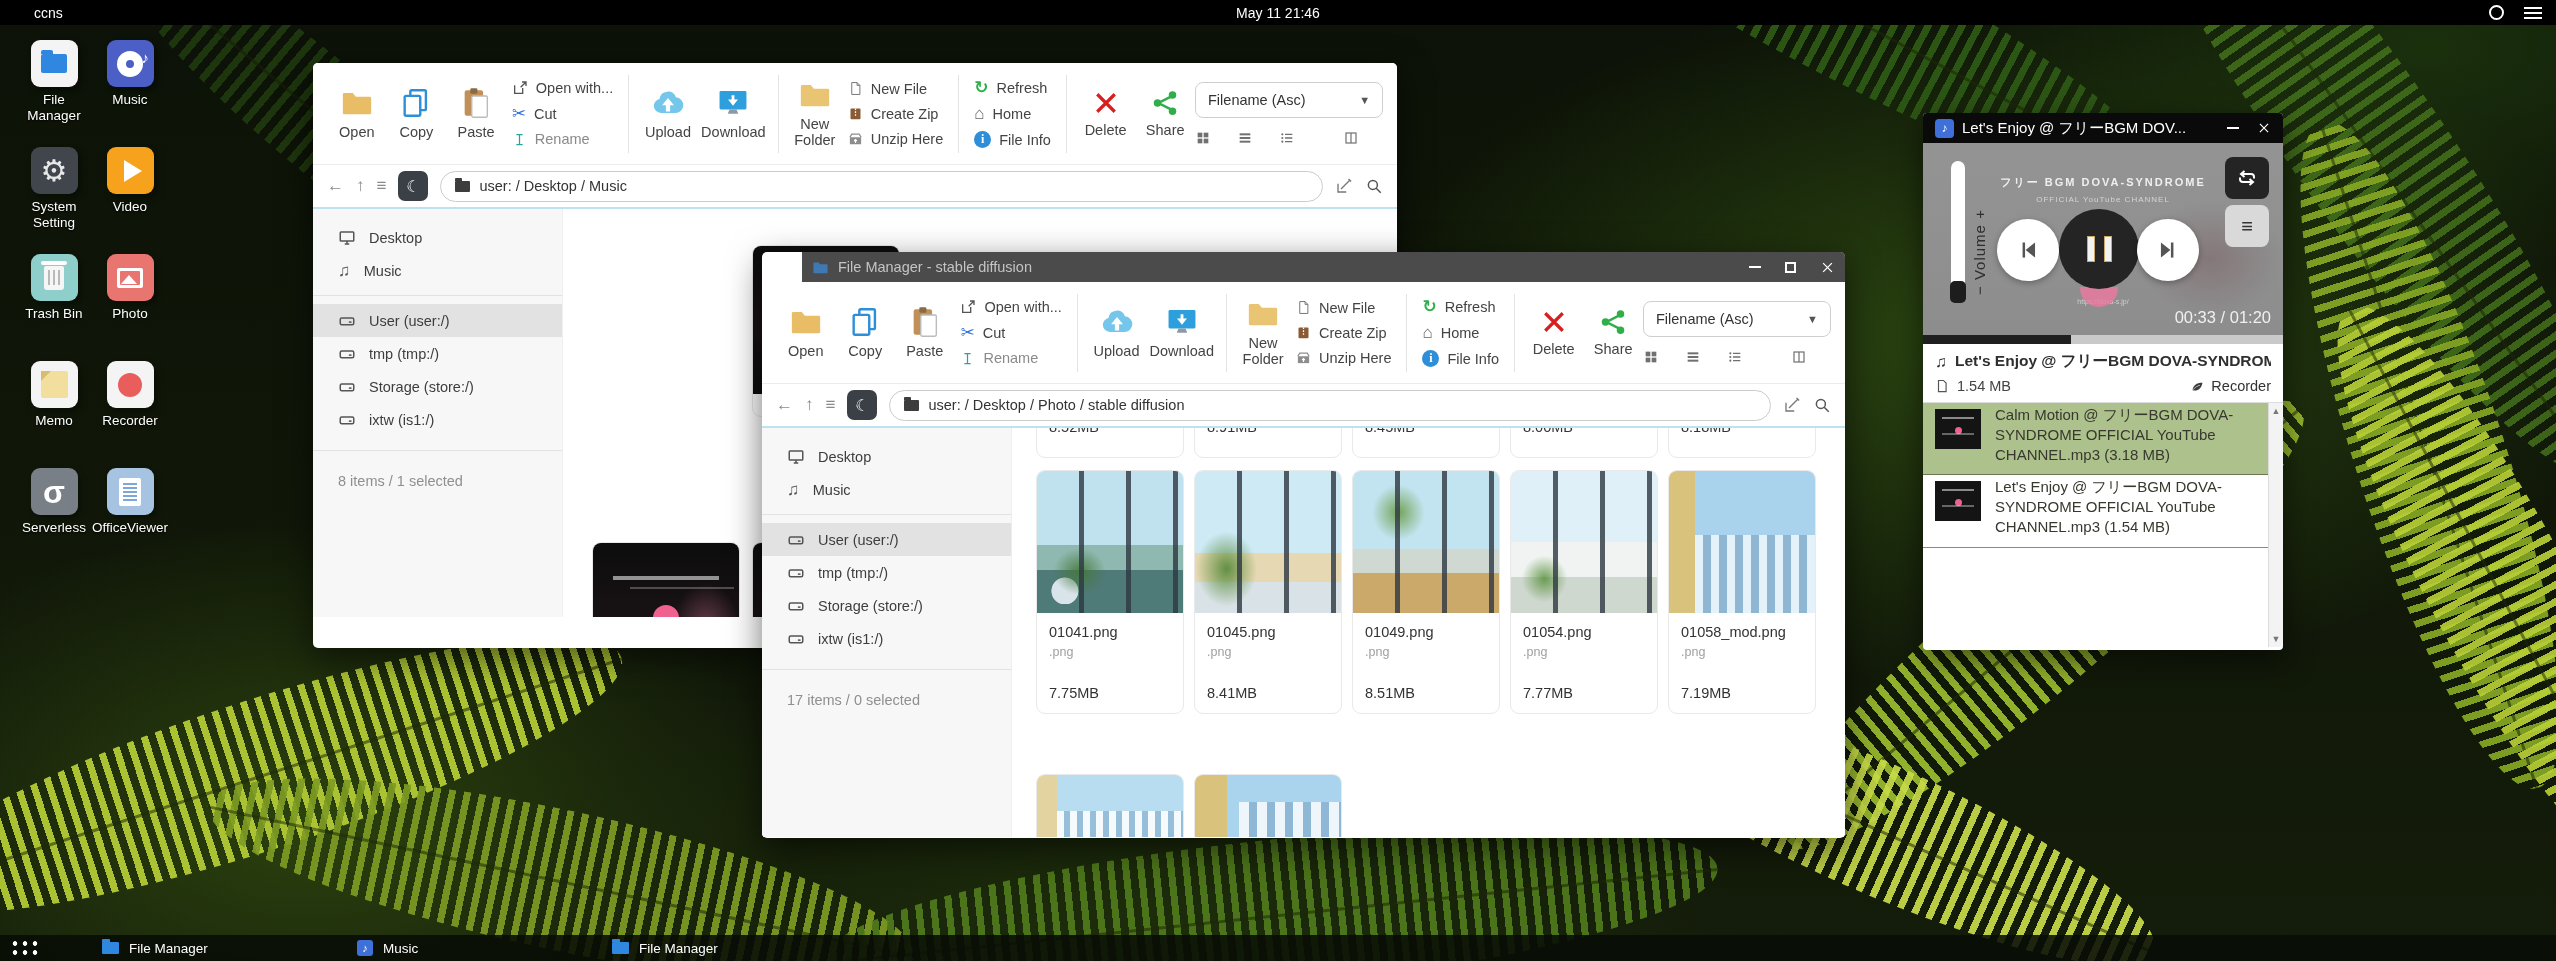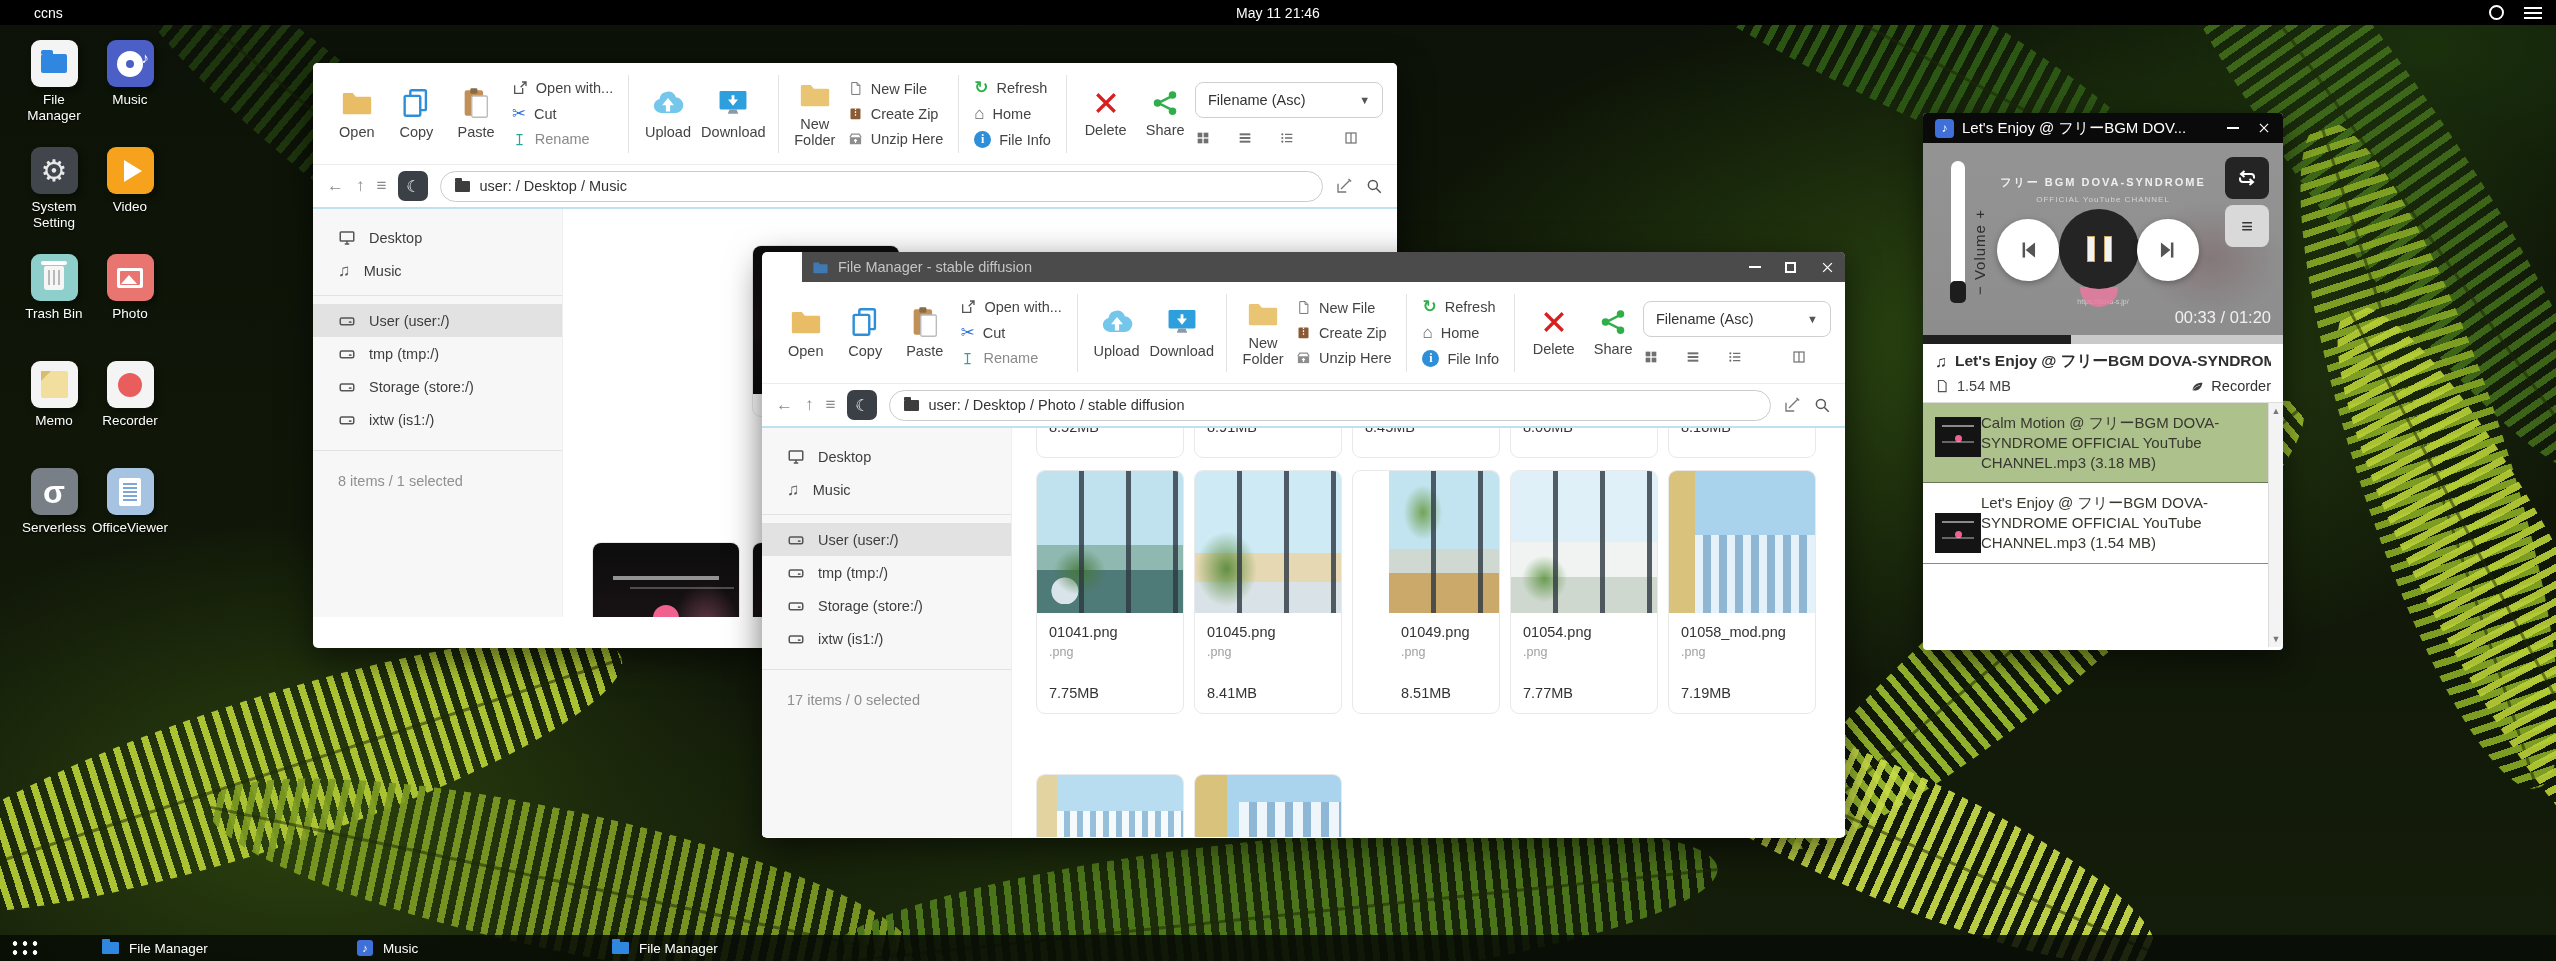--- a/index.html
+++ b/index.html
@@ -147,28 +147,28 @@
   .sq-dark { background:#242424; color:#fff; }
   .sq-light { background:#d9d9d9; color:#333; font-size:20px; font-weight:bold; }
   .ptime { position:absolute; right:12px; bottom:8px; color:#f0f0f0; font-size:16.5px; }
   .pbar { height:9px; background:#c9c9c9; position:relative; }
   .pbar .fill { position:absolute; left:0; top:0; bottom:0; background:#1f1f1f; }
   .pinfo { background:#fff; padding:7px 12px 8px; }
   .pinfo .t1 { font-size:15.5px; color:#2f2f2f; font-weight:bold; display:flex; gap:8px; align-items:center; white-space:nowrap; overflow:hidden; }
   .pinfo .t2 { margin-top:6px; font-size:14.5px; color:#444; display:flex; align-items:center; gap:8px; }
   .pinfo .eng { margin-left:auto; display:flex; align-items:center; gap:6px; color:#333; }
   .plist { position:relative; height:245px; border-top:1px solid #ddd; }
-  .pitem { display:flex; padding:10px 20px 10px 12px; border-bottom:1px solid rgba(70,80,55,.65); }
+  .pitem { display:flex; gap:14px; padding:2px 20px 10px 12px; border-bottom:1px solid rgba(70,80,55,.65); }
   .pitem .mthumb { width:46px; height:40px; background:#141414; flex-shrink:0; margin-top:4px; position:relative; }
   .pitem .mthumb::before { content:""; position:absolute; left:50%; top:45%; width:7px; height:7px; margin-left:-3px; border-radius:50%; background:#ef628f; }
   .pitem .mthumb::after { content:""; position:absolute; left:15%; top:20%; width:70%; height:2px; background:rgba(255,255,255,.5); box-shadow:0 16px 0 rgba(255,255,255,.35); }
   .pitem .ptxt { font-size:15px; line-height:1.32; color:#38382f; }
   .pi-green1 { background:rgba(166,188,130,.92); }
   .pi-green2 { background:rgba(152,186,118,.92); }
-  .pi-white { background:#fff;align-items:flex-end; }
+  .pi-white { background:#fff; }
   .pscroll { position:absolute; right:0; top:0; bottom:0; width:15px; background:#f3f3f3; border-left:1px solid #ddd; display:flex; flex-direction:column; justify-content:space-between; align-items:center; padding:3px 0; }
   .pscroll .arr { color:#777; font-size:9px; }
 
   
   #taskbar { position:absolute; left:0; bottom:0; width:2556px; height:26px; background:rgba(8,12,6,.88); display:flex; align-items:center; z-index:60; }
   .launcher { width:30px; height:20px; margin-left:8px; background-image:radial-gradient(circle, #fff 2px, transparent 2.6px); background-size:10px 9px; background-position:2px 1px; background-repeat:repeat; }
   .task { width:205px; height:26px; display:flex; align-items:center; gap:10px; padding-left:14px; color:#fff; font-size:13.5px; margin-left:50px; }
   .task .tk-folder { width:17px; height:12px; background:#2f87e0; border-radius:1px; position:relative; }
   .task .tk-folder::before { content:""; position:absolute; top:-3px; left:0; width:8px; height:3px; background:#2f87e0; border-radius:1px 1px 0 0; }
   .tk-music { width:16px; height:16px; background:#3f6fd8; border-radius:3px; color:#fff; font-size:11px; display:flex; align-items:center; justify-content:center; }
@@ -821,21 +821,21 @@
           </div>
         </div>
         <div class="tile" style="left:182px; top:42px;">
           <div class="thumb2 th-b mullions"></div>
           <div class="tmeta">
             <div class="tname">01045.png</div>
             <div class="text2">.png</div>
             <div class="tsize">8.41MB</div>
           </div>
         </div>
-        <div class="tile" style="left:340px; top:42px;padding-left:36px;">
+        <div class="tile" style="left:340px; top:42px;">
           <div class="thumb2 th-c mullions"></div>
           <div class="tmeta">
             <div class="tname">01049.png</div>
             <div class="text2">.png</div>
             <div class="tsize">8.51MB</div>
           </div>
         </div>
         <div class="tile" style="left:498px; top:42px;">
           <div class="thumb2 th-d mullions"></div>
           <div class="tmeta">

